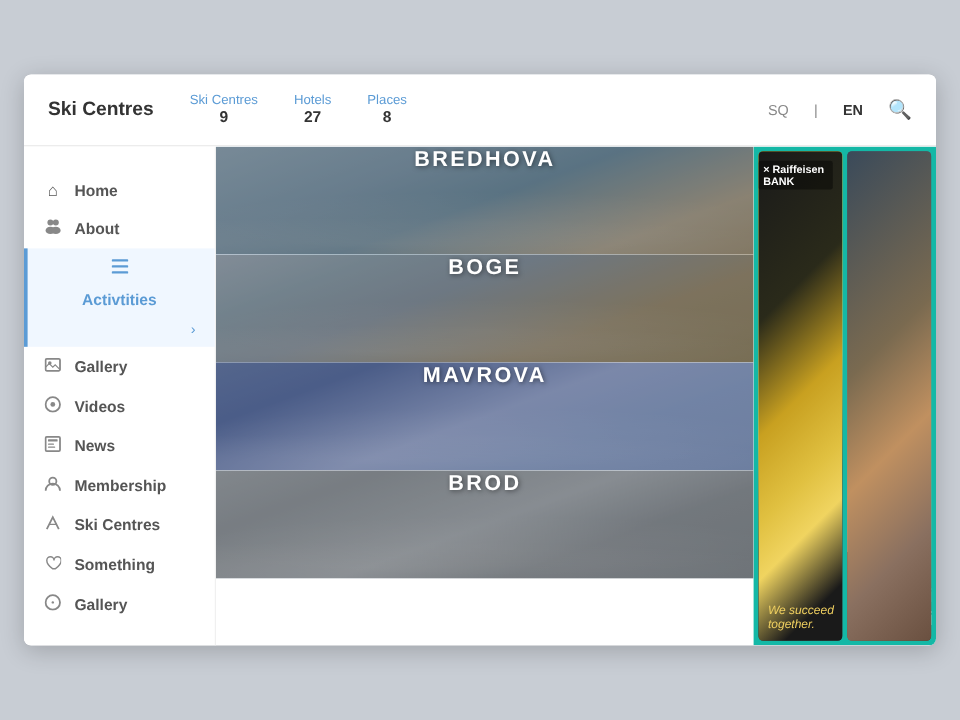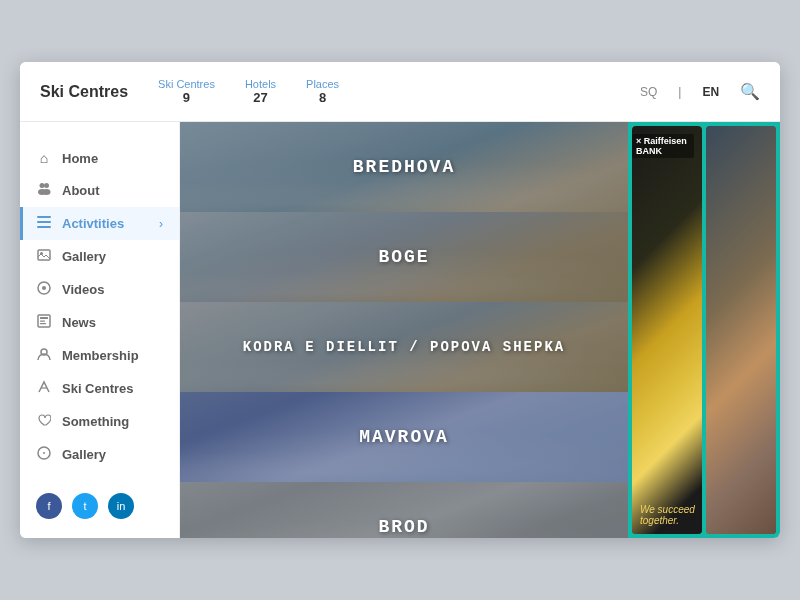--- a/index.html
+++ b/index.html
@@ -103,20 +103,21 @@
       padding: 8px 16px;
       cursor: pointer;
       font-size: 13px;
       color: #555;
       gap: 10px;
       position: relative;
     }
     .sidebar-item.active {
       color: #5b9bd5;
       background: #f0f7ff;
+      flex-direction: column;
     }
     .sidebar-item.active::left { border-left: 3px solid #5b9bd5; }
     .sidebar-icon {
       font-size: 14px;
       width: 16px;
       text-align: center;
       flex-shrink: 0;
     }
     .sidebar-item-label { font-size: 13px; font-weight: bold; }
     .sidebar-chevron {
@@ -169,23 +170,21 @@
       position: relative;
       flex-shrink: 0;
       cursor: pointer;
       overflow: hidden;
     }
     .ski-item-overlay {
       position: absolute;
       inset: 0;
       background: rgba(0,0,0,0.35);
       display: flex;
-      align-items: center;
       justify-content: center;
-      font-family: Liberation Mono, monospace;
     }
     .ski-item-title {
       color: #fff;
       font-size: 18px;
       font-weight: 700;
       letter-spacing: 2px;
       text-shadow: 1px 1px 4px rgba(0,0,0,0.5);
       text-transform: uppercase;
     }
     
@@ -451,26 +450,20 @@
           </div>
         </div>
 
         <div class="ski-item ski-boge">
           <div class="snow-overlay"></div>
           <div class="ski-item-overlay">
             <span class="ski-item-title">BOGE</span>
           </div>
         </div>
 
-        <div class="ski-item ski-kodra">
-          <div class="snow-overlay"></div>
-          <div class="ski-item-overlay">
-            <span class="ski-item-title ski-item-title-small">KODRA E DIELLIT / POPOVA SHEPKA</span>
-          </div>
-        </div>
 
         <div class="ski-item ski-mavrova">
           <div class="snow-overlay"></div>
           <div class="ski-item-overlay" style="background:rgba(20,40,100,0.4)">
             <span class="ski-item-title">MAVROVA</span>
           </div>
         </div>
 
         <div class="ski-item ski-brod">
           <div class="snow-overlay"></div>

